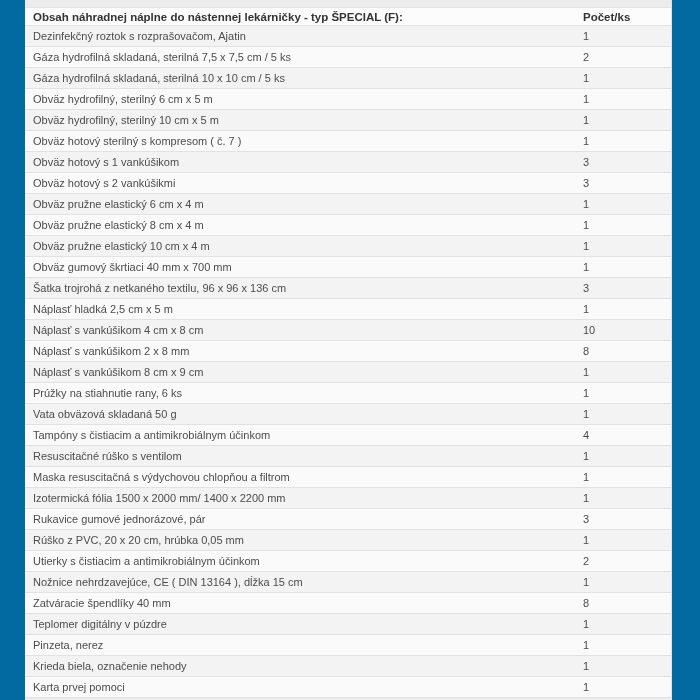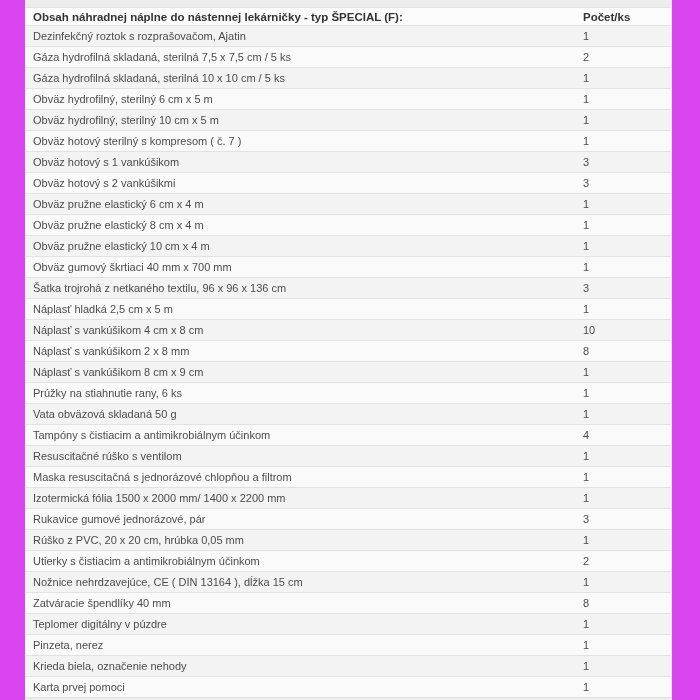--- a/index.html
+++ b/index.html
@@ -8,21 +8,21 @@
     background: #ffffff;
     width: 700px;
     height: 700px;
     overflow: hidden;
     font-family: "Liberation Sans", "DejaVu Sans", sans-serif;
   }
   .page {
     position: relative;
     width: 700px;
     height: 700px;
-    background: #d946ef;
+    background: #0369a1;
   }
   .table {
     position: absolute;
     left: 25px;
     top: 0;
     width: 647px;
     border-right: 1px solid var(--divider, #e3e3e3);
     box-sizing: border-box;
   }
   .sliver {
@@ -169,21 +169,21 @@
     <div class="cell name">Tampóny s čistiacim a antimikrobiálnym účinkom</div>
     <div class="cell qty">4</div>
   </div>
 
   <div class="row odd">
     <div class="cell name">Resuscitačné rúško s ventilom</div>
     <div class="cell qty">1</div>
   </div>
 
   <div class="row even">
-    <div class="cell name">Maska resuscitačná s jednorázové chlopňou a filtrom</div>
+    <div class="cell name">Maska resuscitačná s výdychovou chlopňou a filtrom</div>
     <div class="cell qty">1</div>
   </div>
 
   <div class="row odd">
     <div class="cell name">Izotermická fólia 1500 x 2000 mm/ 1400 x 2200 mm</div>
     <div class="cell qty">1</div>
   </div>
 
   <div class="row even">
     <div class="cell name">Rukavice gumové jednorázové, pár</div>

